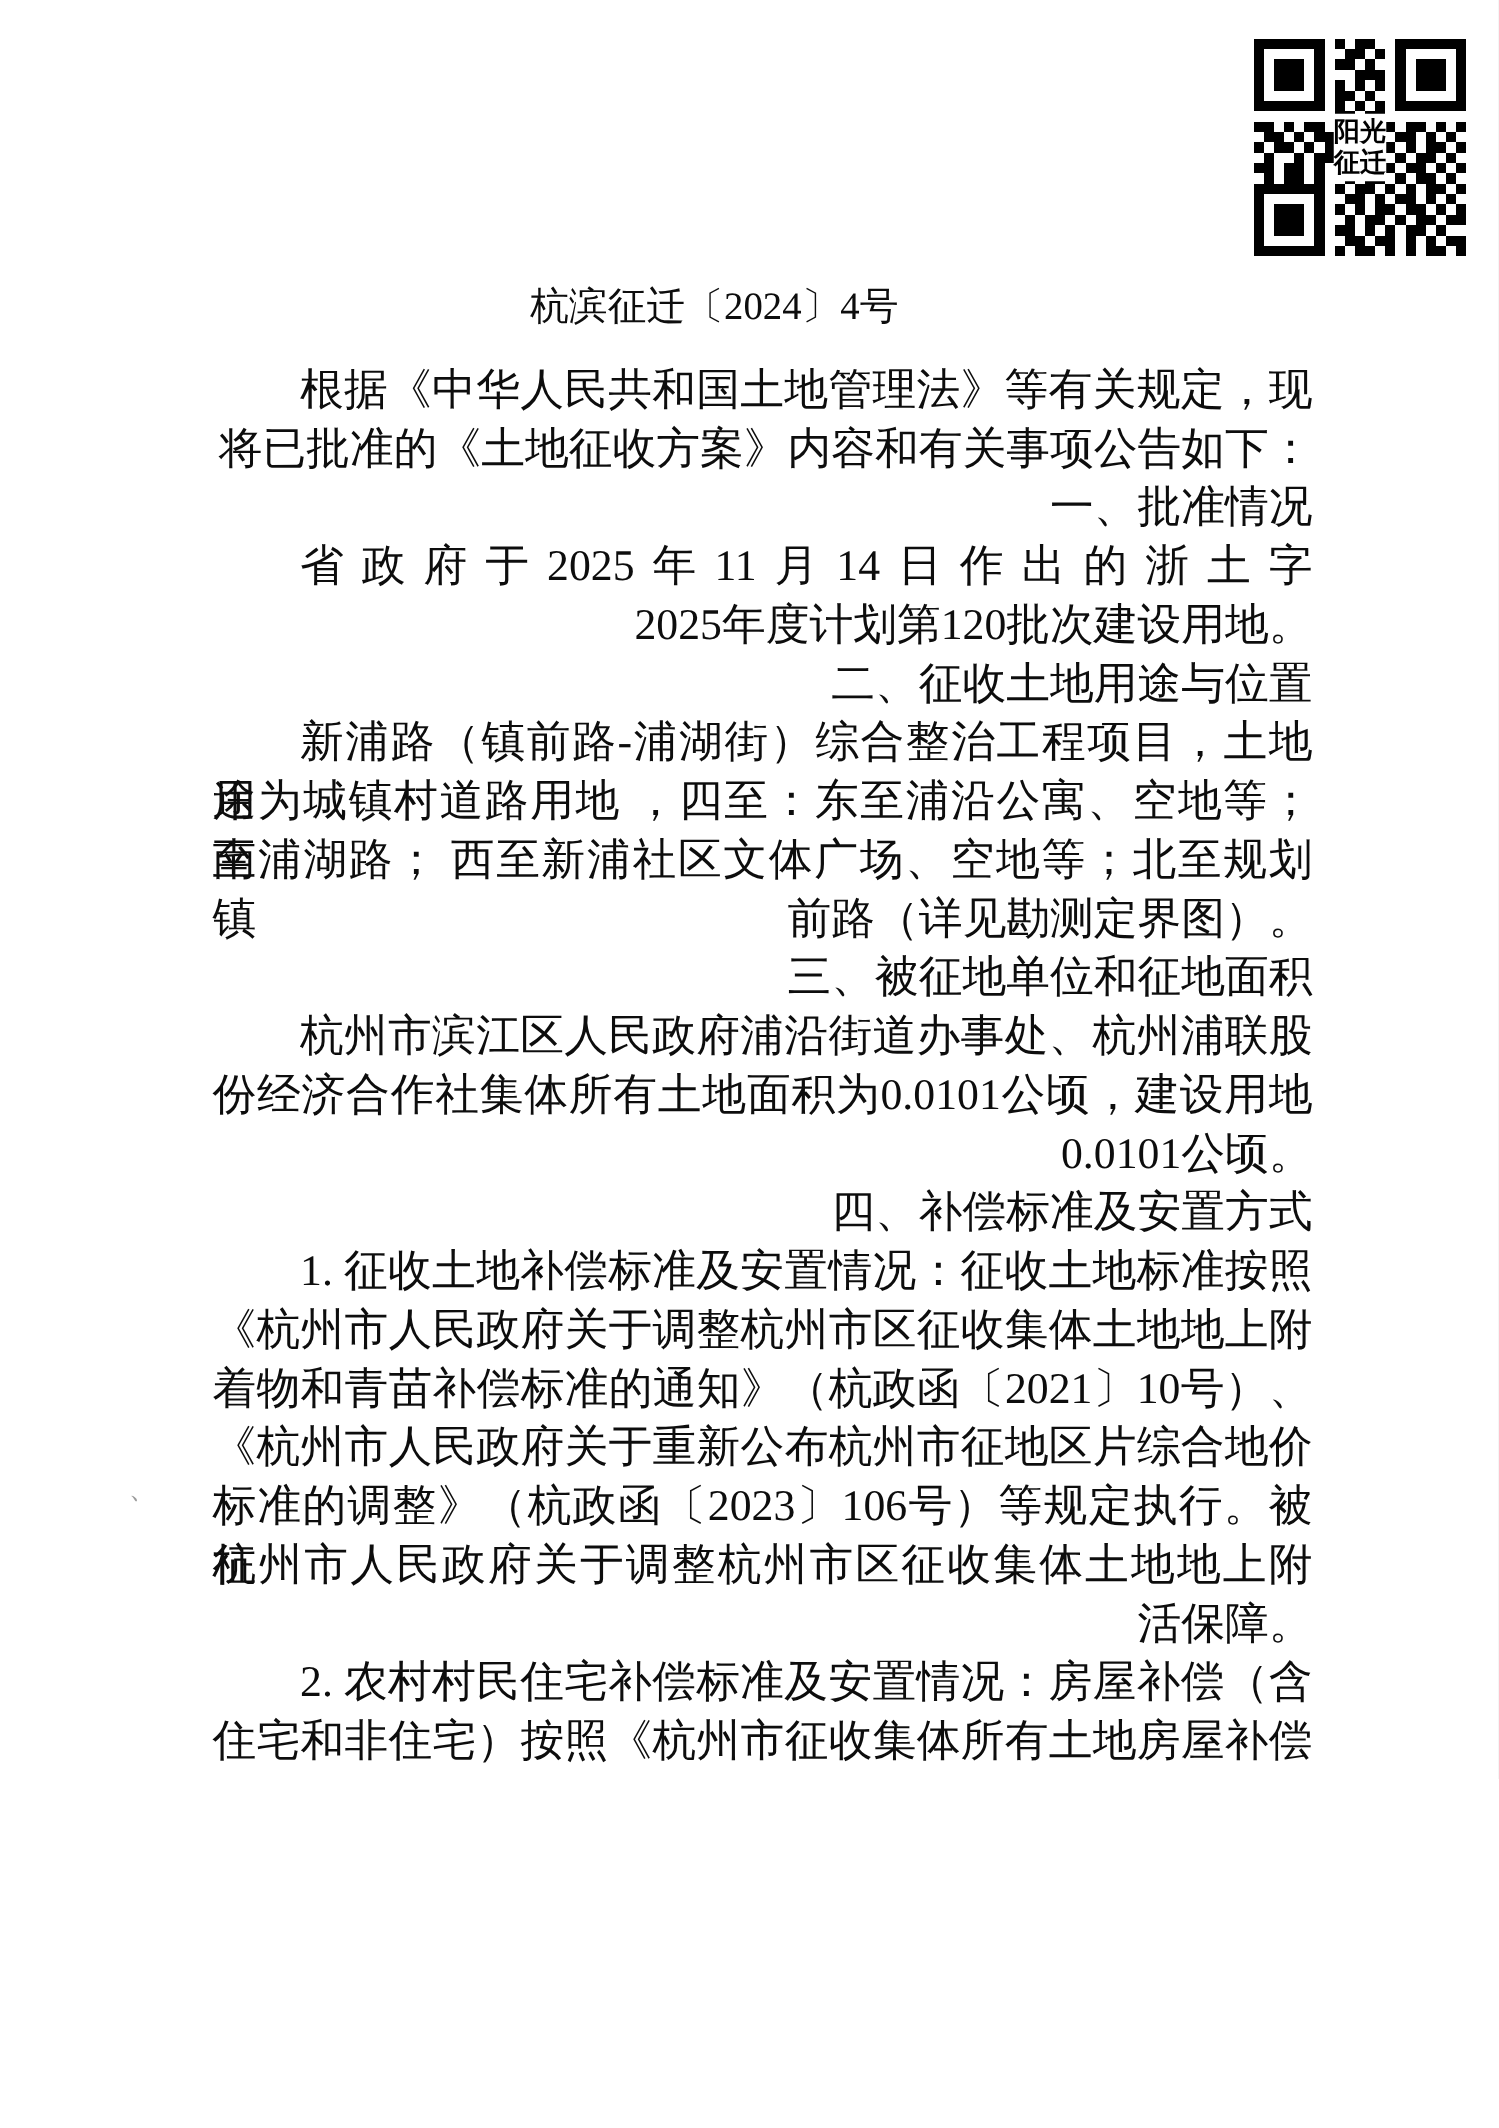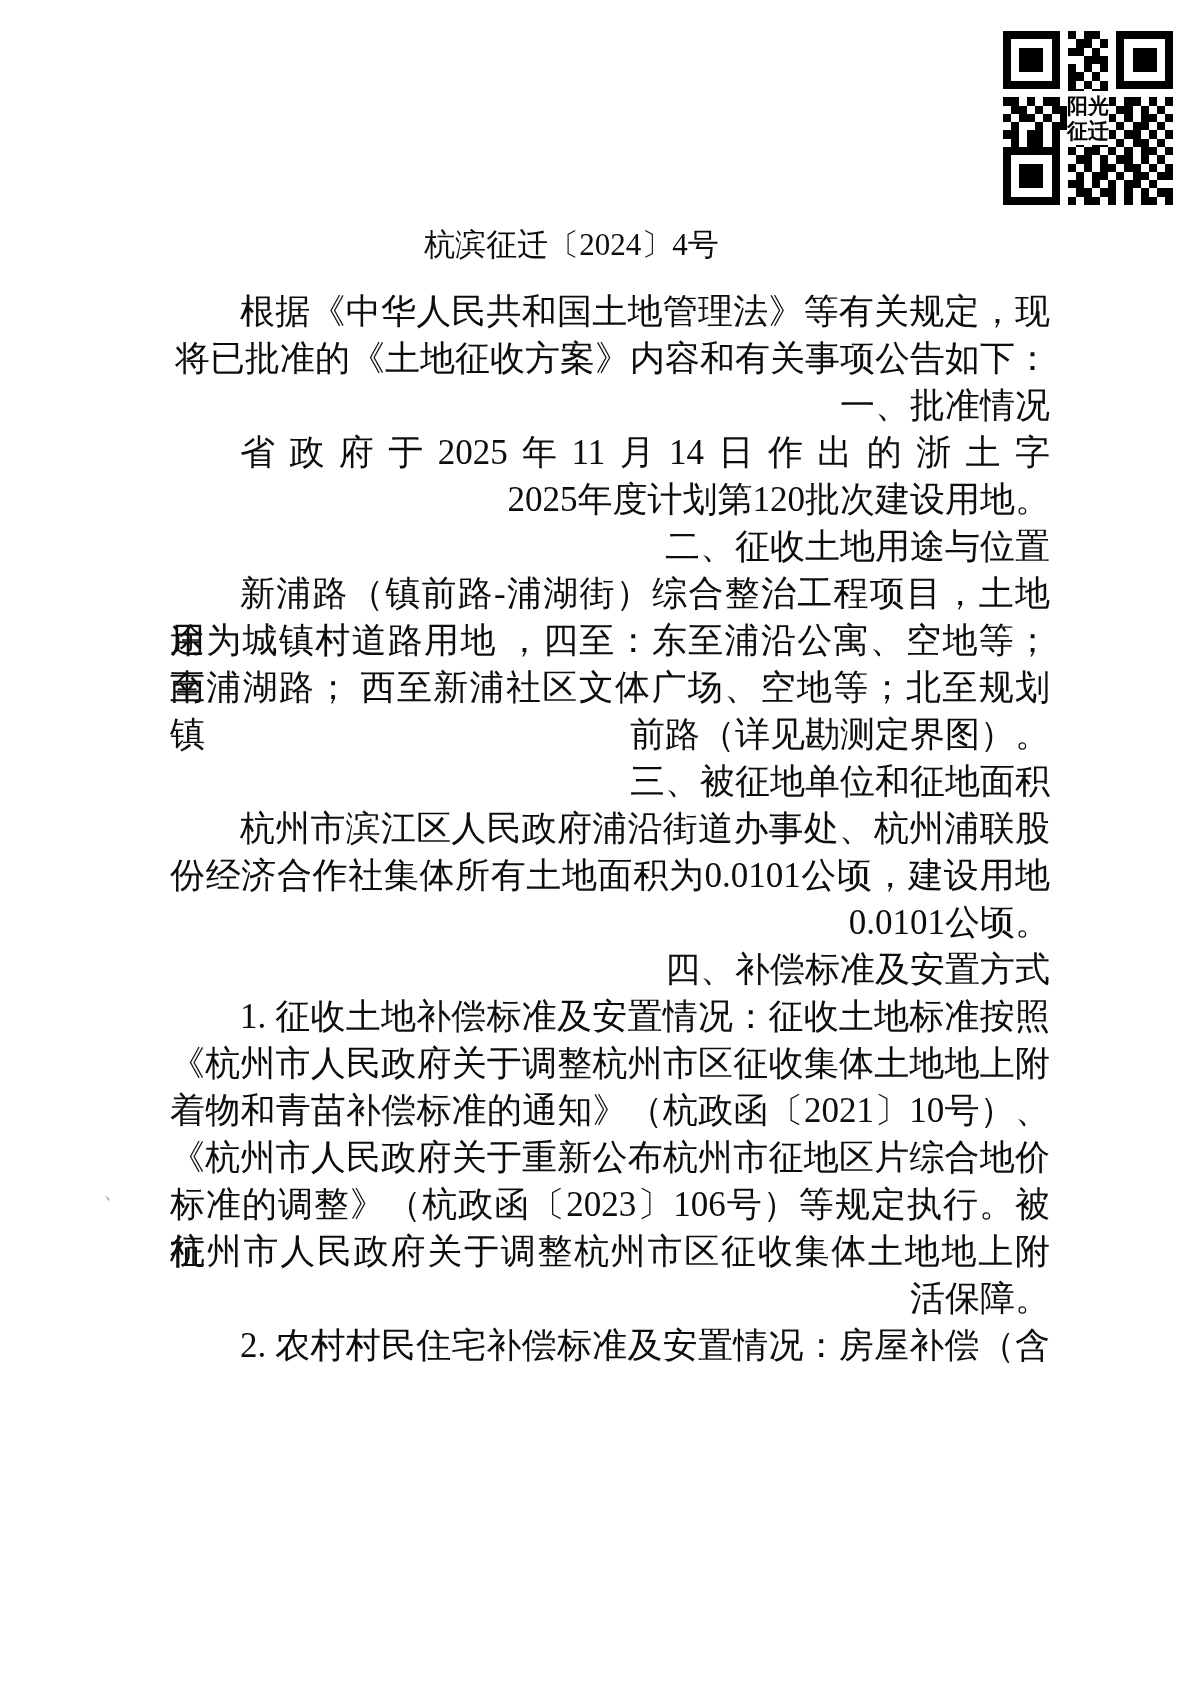--- a/index.html
+++ b/index.html
@@ -368,17 +368,18 @@
     <div class="line">0.0101公顷。</div>
     <div class="line indent">四、补偿标准及安置方式</div>
     <div class="line indent fill">1. 征收土地补偿标准及安置情况：征收土地标准按照</div>
     <div class="line fill">《杭州市人民政府关于调整杭州市区征收集体土地地上附</div>
     <div class="line fill">着物和青苗补偿标准的通知》（杭政函〔2021〕10号）、</div>
     <div class="line fill">《杭州市人民政府关于重新公布杭州市征地区片综合地价</div>
     <div class="line fill">标准的调整》（杭政函〔2023〕106号）等规定执行。被征</div>
     <div class="line fill">杭州市人民政府关于调整杭州市区征收集体土地地上附</div>
     <div class="line">活保障。</div>
     <div class="line indent fill">2. 农村村民住宅补偿标准及安置情况：房屋补偿（含</div>
+    <div class="line fill">住宅和非住宅）按照《杭州市征收集体所有土地房屋补偿</div>
   </div>
 
   <div class="scan-artifact">、</div>
 
 </div>
 
 </body></html>

